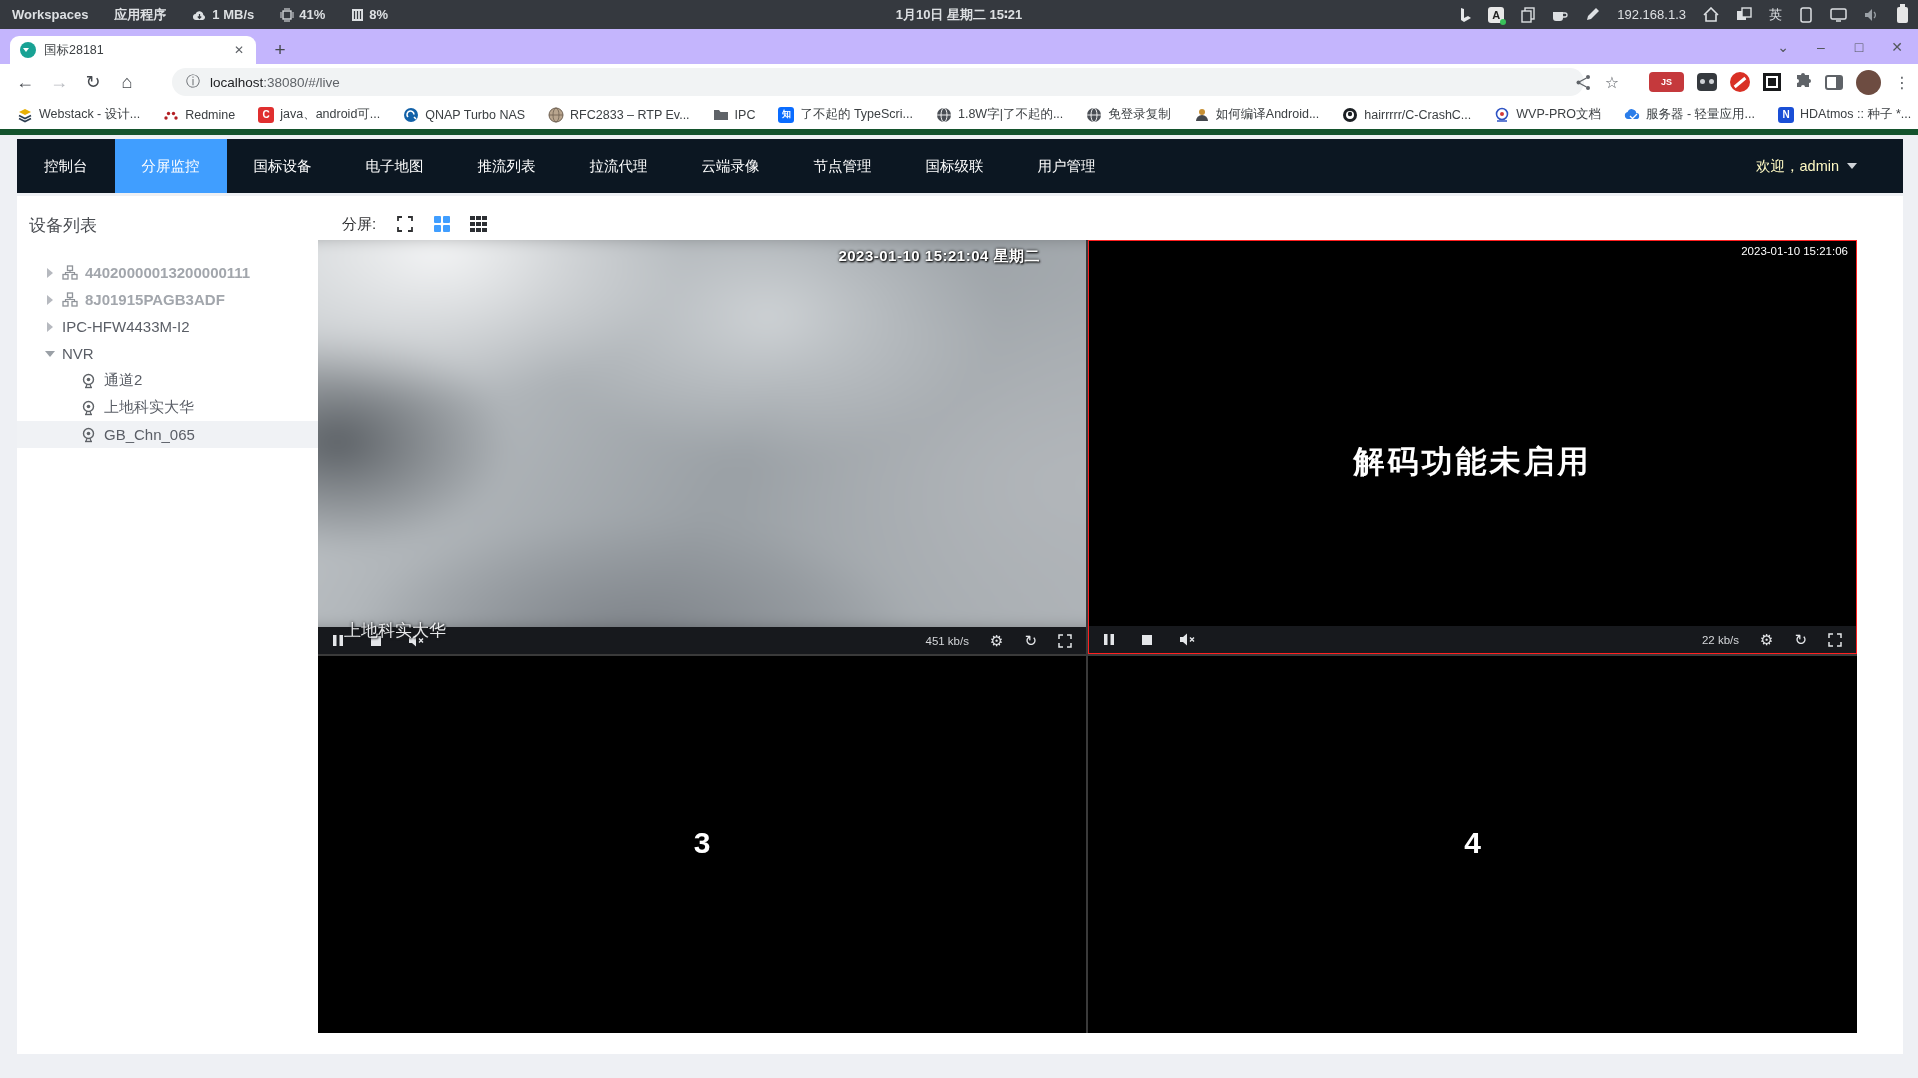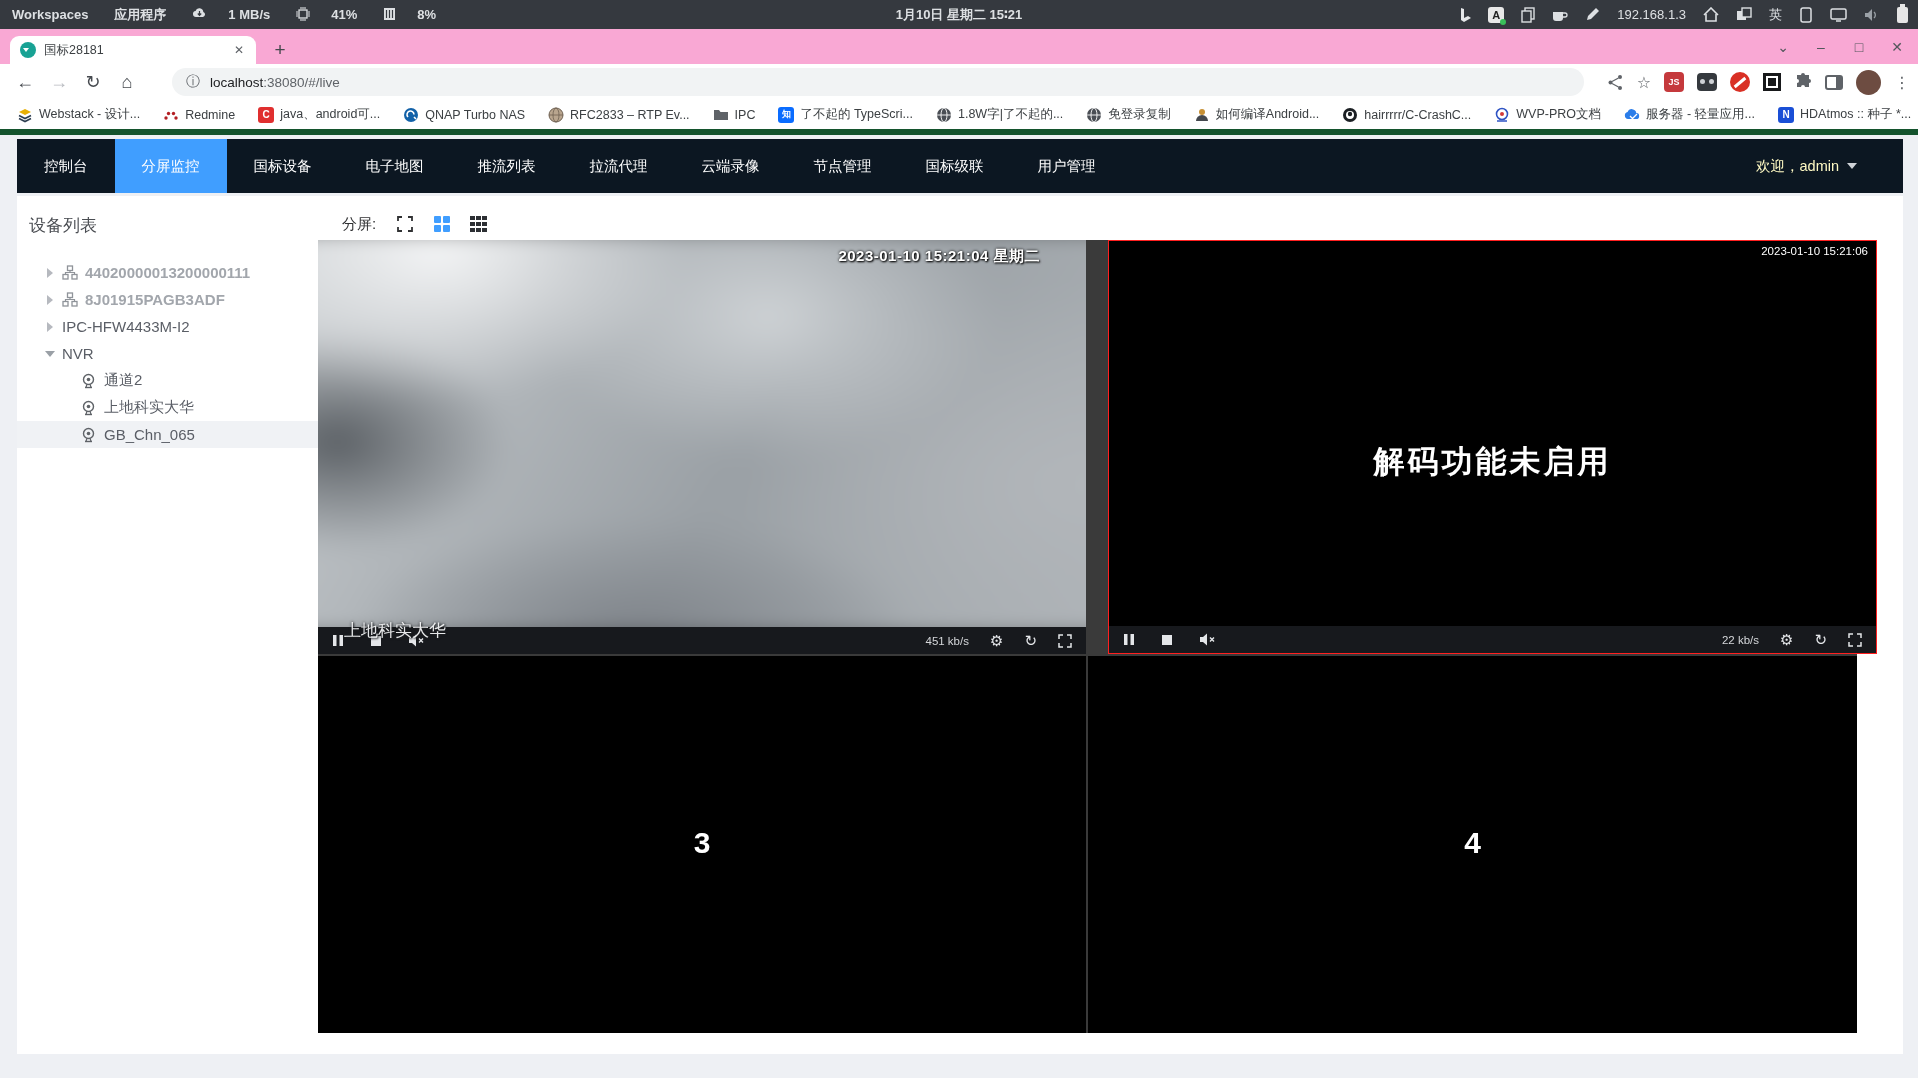--- a/index.html
+++ b/index.html
@@ -3,52 +3,52 @@
 <meta charset="utf-8">
 <style>
   * { margin:0; padding:0; box-sizing:border-box; }
   html,body { width:1918px; height:1078px; overflow:hidden; }
   body { font-family:"Liberation Sans","DejaVu Sans",sans-serif; background:#eef0f4; position:relative; }
 
   
   .sysbar { position:absolute; top:0; left:0; width:1918px; height:29px; background:#35393f; color:#dde0e3; display:flex; align-items:center; font-size:13px; }
   .sys-left { display:flex; align-items:center; gap:26px; padding-left:12px; }
   .sys-left .bold { font-weight:bold; }
-  .sys-item { display:flex; align-items:flex-start; gap:21px; }
+  .sys-item { display:flex; align-items:flex-end; gap:5px; }
   .sys-clock { position:absolute; left:0; right:0; text-align:center; font-weight:bold; font-size:13px; pointer-events:none; }
   .sys-right { margin-left:auto; display:flex; align-items:center; gap:17px; padding-right:10px; position:relative; }
   .sys-right svg, .sys-left svg { display:block; }
   .tray-ime { width:16px; height:16px; background:#e8e8e8; color:#222; font-size:11px; font-weight:bold; display:flex; align-items:center; justify-content:center; border-radius:3px; position:relative; }
   .tray-ime i { position:absolute; right:-2px; bottom:-2px; width:6px; height:6px; background:#39c05a; border-radius:50%; }
   .tray-batt { width:11px; height:16px; background:#e6e6e6; border-radius:2px; position:relative; }
   .tray-batt:before { content:""; position:absolute; top:-3px; left:3px; width:5px; height:3px; background:#e6e6e6; }
 
   
-  .tabstrip { position:absolute; top:29px; left:0; width:1918px; height:35px; background:#f9a8d4; }
+  .tabstrip { position:absolute; top:29px; left:0; width:1918px; height:35px; background:#c4b5fd; }
   .tab { position:absolute; left:10px; top:7px; width:246px; height:28px; background:#fff; border-radius:9px 9px 0 0; display:flex; align-items:center; padding:0 8px 0 10px; }
   .tab-fav { width:16px; height:16px; border-radius:50%; background:#18a294; position:relative; flex:0 0 16px; }
   .tab-fav:after { content:""; position:absolute; left:4px; top:5px; border-left:4px solid #fff; border-top:3px solid transparent; border-bottom:3px solid transparent; transform:rotate(90deg); }
   .tab-title { font-size:12.5px; color:#3c4043; margin-left:8px; flex:1; white-space:nowrap; overflow:hidden; }
   .tab-close { font-size:12px; color:#5f6368; padding:2px 4px; }
   .newtab { position:absolute; left:266px; top:7px; width:28px; height:28px; display:flex; align-items:center; justify-content:center; color:#45484d; font-size:19px; }
   .winctl { position:absolute; right:6px; top:0; height:35px; display:flex; align-items:center; gap:8px; color:#53575c; }
   .winctl span { width:30px; text-align:center; font-size:14px; }
 
   
   .toolbar { position:absolute; top:64px; left:0; width:1918px; height:36px; background:#fff; display:flex; align-items:center; }
   .nav-ic { width:34px; text-align:center; font-size:18px; color:#474b50; }
   .nav-ic.dis { color:#b9bcc1; }
   .toolbar .left { display:flex; align-items:center; padding-left:8px; }
   .urlpill { position:absolute; left:172px; top:4px; width:1412px; height:28px; background:#f1f3f4; border-radius:14px; display:flex; align-items:center; padding:0 14px; font-size:13.5px; }
   .urlpill .info { color:#5f6368; font-size:14px; margin-right:10px; }
   .url-host { color:#202124; }
   .url-rest { color:#5f6368; }
   .tb-right { position:absolute; right:0; top:0; height:36px; display:flex; align-items:center; gap:13px; padding-right:8px; }
   .tb-right .g { color:#5f6368; font-size:16px; }
-  .badge-js { width:20px; height:20px; background:#c5393c; border-radius:4px; color:#fff; font-size:9px; font-weight:bold; display:flex; align-items:center; justify-content:center; }
+  .badge-js { width:35px; height:20px; background:#c5393c; border-radius:4px; color:#fff; font-size:9px; font-weight:bold; display:flex; align-items:center; justify-content:center;margin-left:17px; }
   .badge-mask { width:20px; height:18px; background:#35393e; border-radius:4px; position:relative; }
   .badge-mask:before { content:""; position:absolute; left:3px; top:6px; width:5px; height:5px; border-radius:50%; background:#cfd2d6; }
   .badge-mask:after { content:""; position:absolute; right:3px; top:6px; width:5px; height:5px; border-radius:50%; background:#cfd2d6; }
   .badge-block { width:20px; height:20px; border-radius:50%; background:#d93025; position:relative; }
   .badge-block:before { content:""; position:absolute; left:3px; top:8.5px; width:14px; height:3px; background:#fff; transform:rotate(-40deg); }
   .badge-frame { width:18px; height:18px; border:3px solid #17181a; background:#fff; position:relative; }
   .badge-frame:before { content:""; position:absolute; left:2px; top:2px; right:2px; bottom:2px; background:#17181a; }
   .badge-panel { width:18px; height:15px; border:2px solid #5f6368; border-radius:3px; position:relative; }
   .badge-panel:before { content:""; position:absolute; right:0; top:0; bottom:0; width:5px; background:#5f6368; }
   .avatar { width:25px; height:25px; border-radius:50%; background:#6d4c41; }
@@ -82,21 +82,21 @@
   .main { position:absolute; top:60px; left:318px; width:1585px; height:858px; background:#fff; }
   .screen-toolbar { height:56px; display:flex; align-items:center; padding-left:24px; gap:20px; font-size:15px; color:#303133; }
   .grid2 { display:grid; grid-template-columns:7px 7px; grid-template-rows:7px 7px; gap:2px; }
   .grid2 i { background:#409eff; border-radius:1px; }
   .grid3 { display:grid; grid-template-columns:4.5px 4.5px 4.5px; grid-template-rows:4.5px 4.5px 4.5px; gap:1.5px; }
   .grid3 i { background:#2c2f33; }
 
   .vgrid { position:absolute; left:0; top:44px; width:1539px; height:793px; background:#3a3a3a; }
   .cell { position:absolute; background:#000; overflow:hidden; }
   .cell1 { left:0; top:0; width:768px; height:414px; }
-  .cell2 { left:770px; top:0; width:769px; height:414px; border:1px solid #ff1f1f;margin-left:20px; }
+  .cell2 { left:770px; top:0; width:769px; height:414px; border:1px solid #ff1f1f; }
   .cell3 { left:0; top:416px; width:768px; height:377px; }
   .cell4 { left:770px; top:416px; width:769px; height:377px; }
   .video-area { position:absolute; left:0; top:0; right:0; height:387px; overflow:hidden; }
   .blurimg { position:absolute; left:-4%; top:-4%; width:108%; height:108%;
     background:
       radial-gradient(50% 60% at 18% 6%, #f3f4f5 0%, rgba(243,244,245,0) 60%),
       radial-gradient(45% 55% at 58% 22%, #ced2d5 0%, rgba(206,210,213,0) 62%),
       radial-gradient(38% 48% at 6% 52%, #595e63 0%, rgba(89,94,99,0) 55%),
       radial-gradient(55% 45% at 42% 98%, #7f848a 0%, rgba(127,132,138,0) 62%),
       radial-gradient(62% 72% at 96% 62%, #b2b6ba 0%, rgba(178,182,186,0) 66%),

